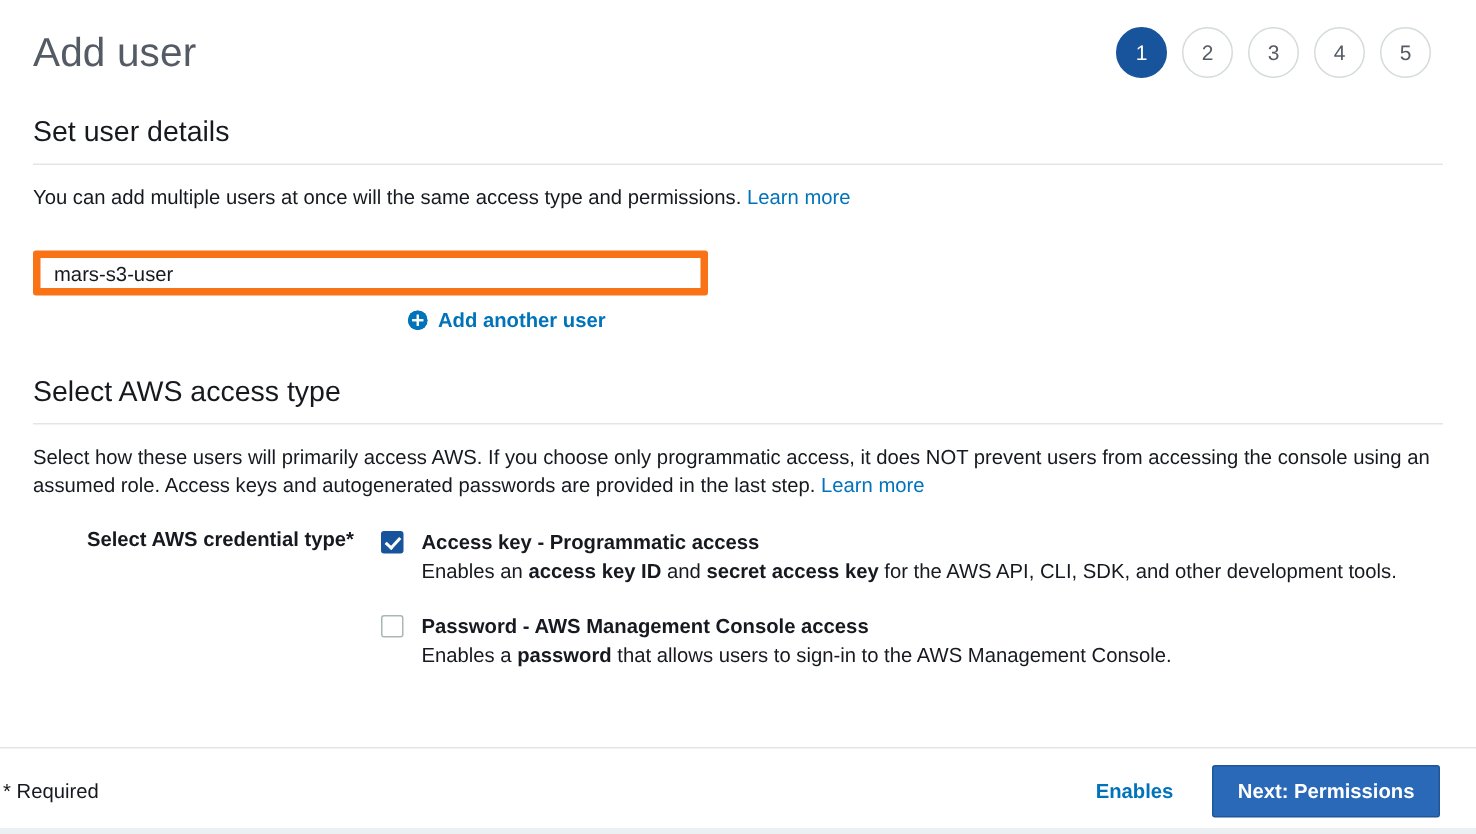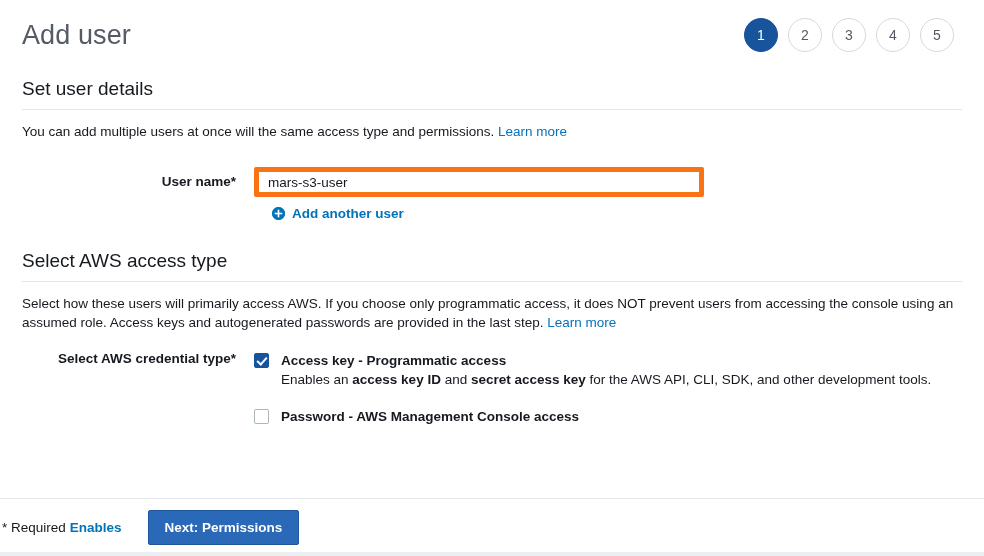--- a/index.html
+++ b/index.html
@@ -179,20 +179,21 @@
   .option-sub { font-weight: 400; }
 
   
   .footer {
     position: absolute;
     left: 0; right: 0; bottom: 0;
     height: 58px;
     border-top: 1px solid #e3e6e8;
     display: flex;
     align-items: center;
+    justify-content: space-between;
     padding: 0 24px 0 2px;
     background: #fff;
   }
   .required-note {
     font-size: 13.5px;
     color: #16191f;
   }
   .footer-actions {
     display: flex;
     align-items: center;
@@ -244,21 +245,20 @@
 
   <div class="section">
     <div class="section-title">Set user details</div>
     <div class="rule"></div>
     <div class="desc">
       <span>You can add multiple users at once will the same access type and permissions.</span>
       <a class="link" href="#">Learn more</a>
     </div>
 
     <div class="form-row">
-      <div class="form-label">User name*</div>
       <input class="text-input" type="text" value="mars-s3-user" style="">
     </div>
 
     <div class="add-another">
       <span class="plus-icon">
         <svg width="13" height="13" viewBox="0 0 13 13" aria-hidden="true">
           <circle cx="6.5" cy="6.5" r="6.5" fill="#0073bb"></circle>
           <rect x="5.7" y="2.7" width="1.6" height="7.6" fill="#ffffff"></rect>
           <rect x="2.7" y="5.7" width="7.6" height="1.6" fill="#ffffff"></rect>
         </svg>
@@ -286,20 +286,23 @@
             <div class="option-sub">
               <span>Enables an </span><b>access key ID</b><span> and </span><b>secret access key</b><span> for the AWS API, CLI, SDK, and other development tools.</span>
             </div>
           </div>
         </div>
 
         <div class="option">
           <div class="checkbox"></div>
           <div class="option-text">
             <div class="option-title">Password - AWS Management Console access</div>
+            <div class="option-sub">
+              <span>Enables a </span><b>password</b><span> that allows users to sign-in to the AWS Management Console.</span>
+            </div>
           </div>
         </div>
 
       </div>
     </div>
   </div>
 
   <div class="footer">
     <div class="required-note">* Required</div>
     <div class="footer-actions">

